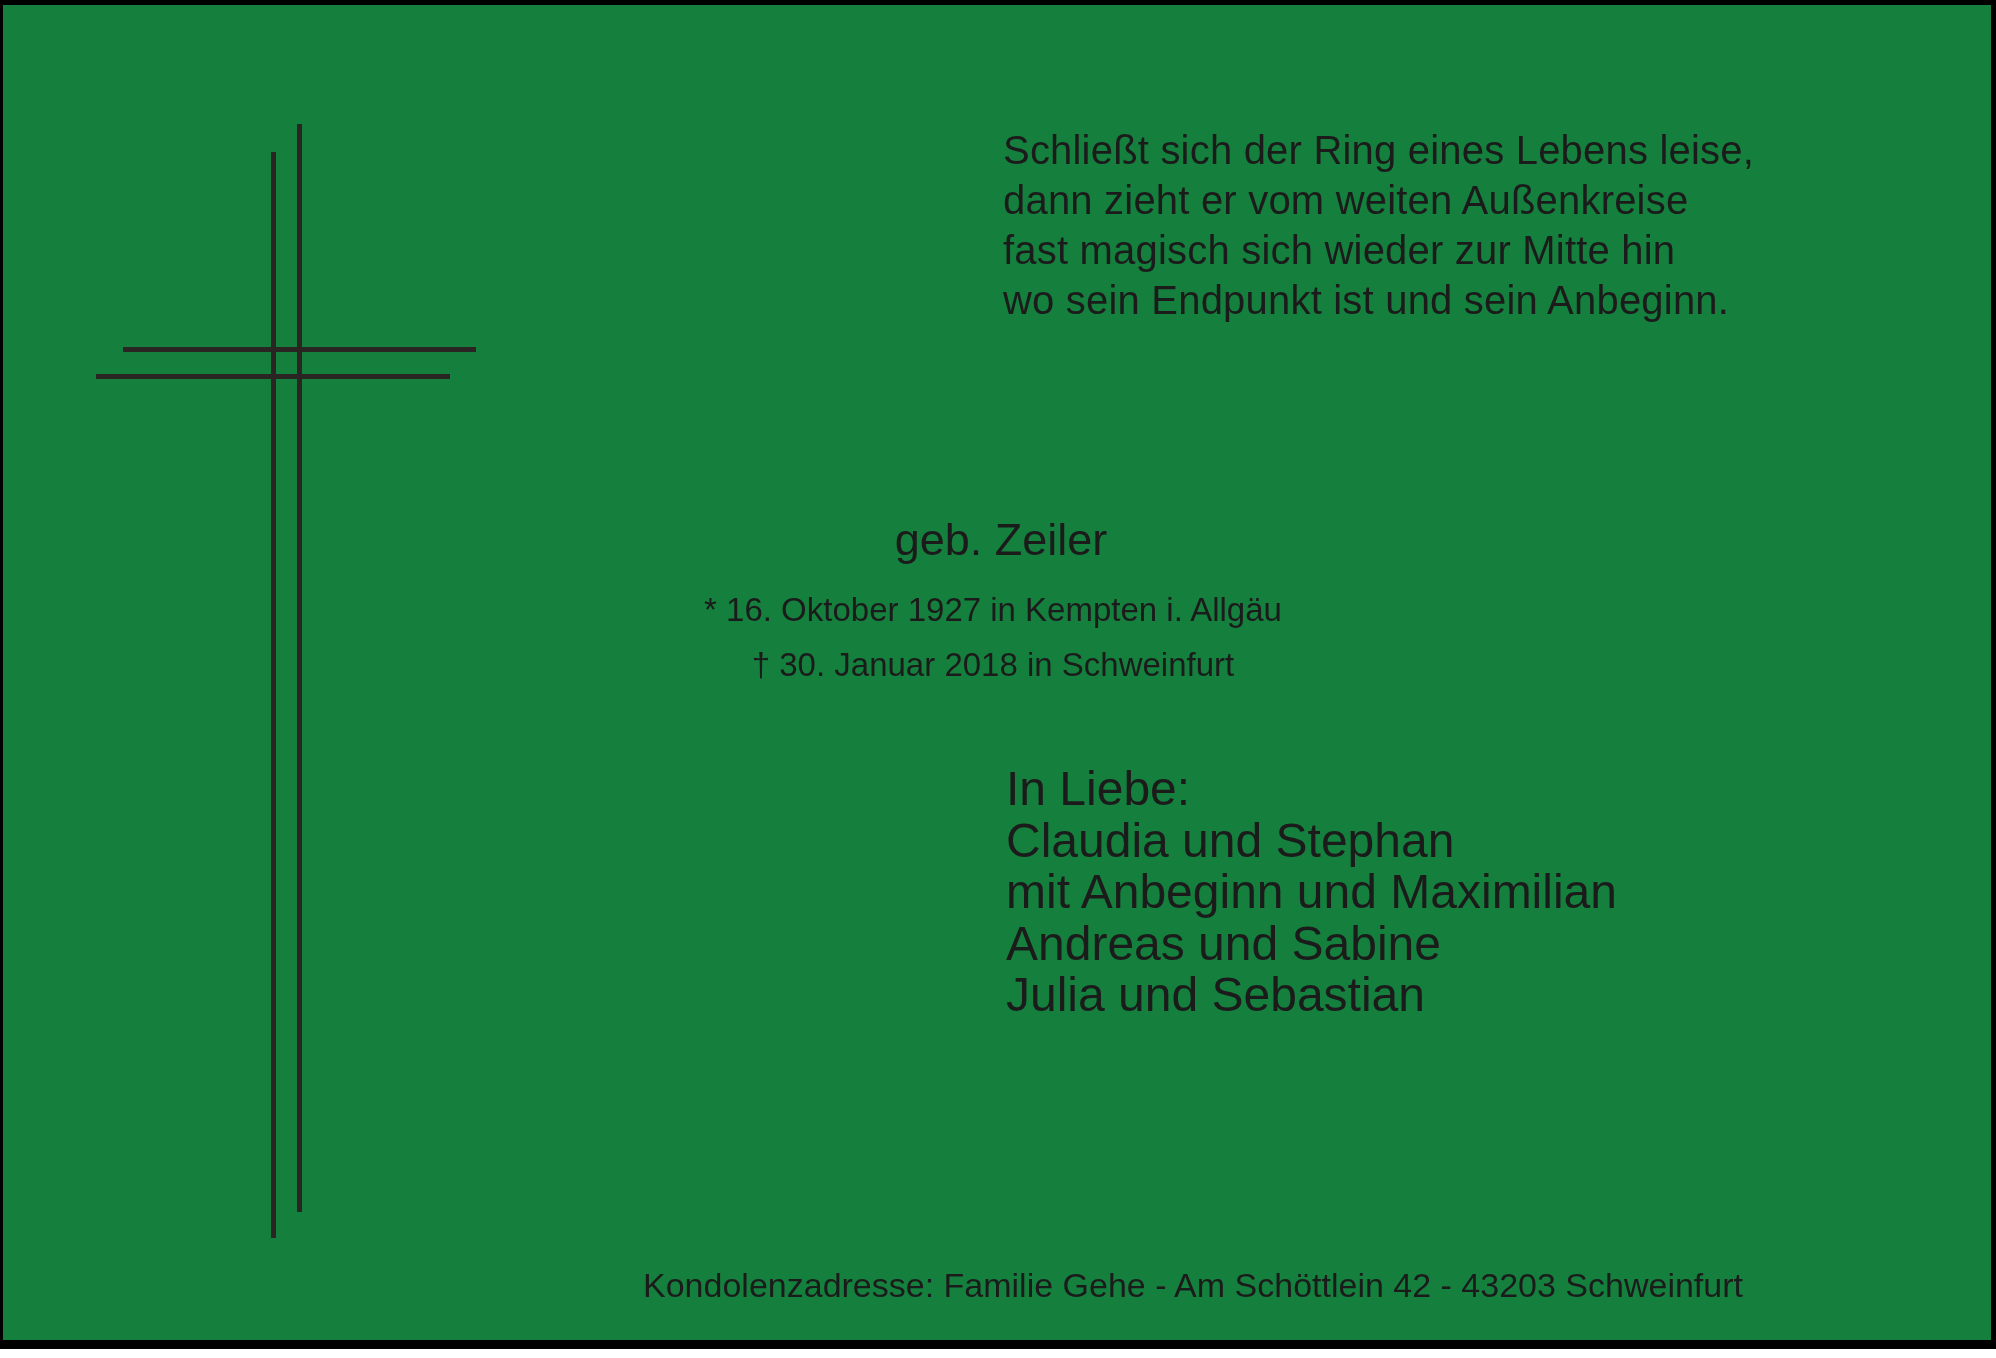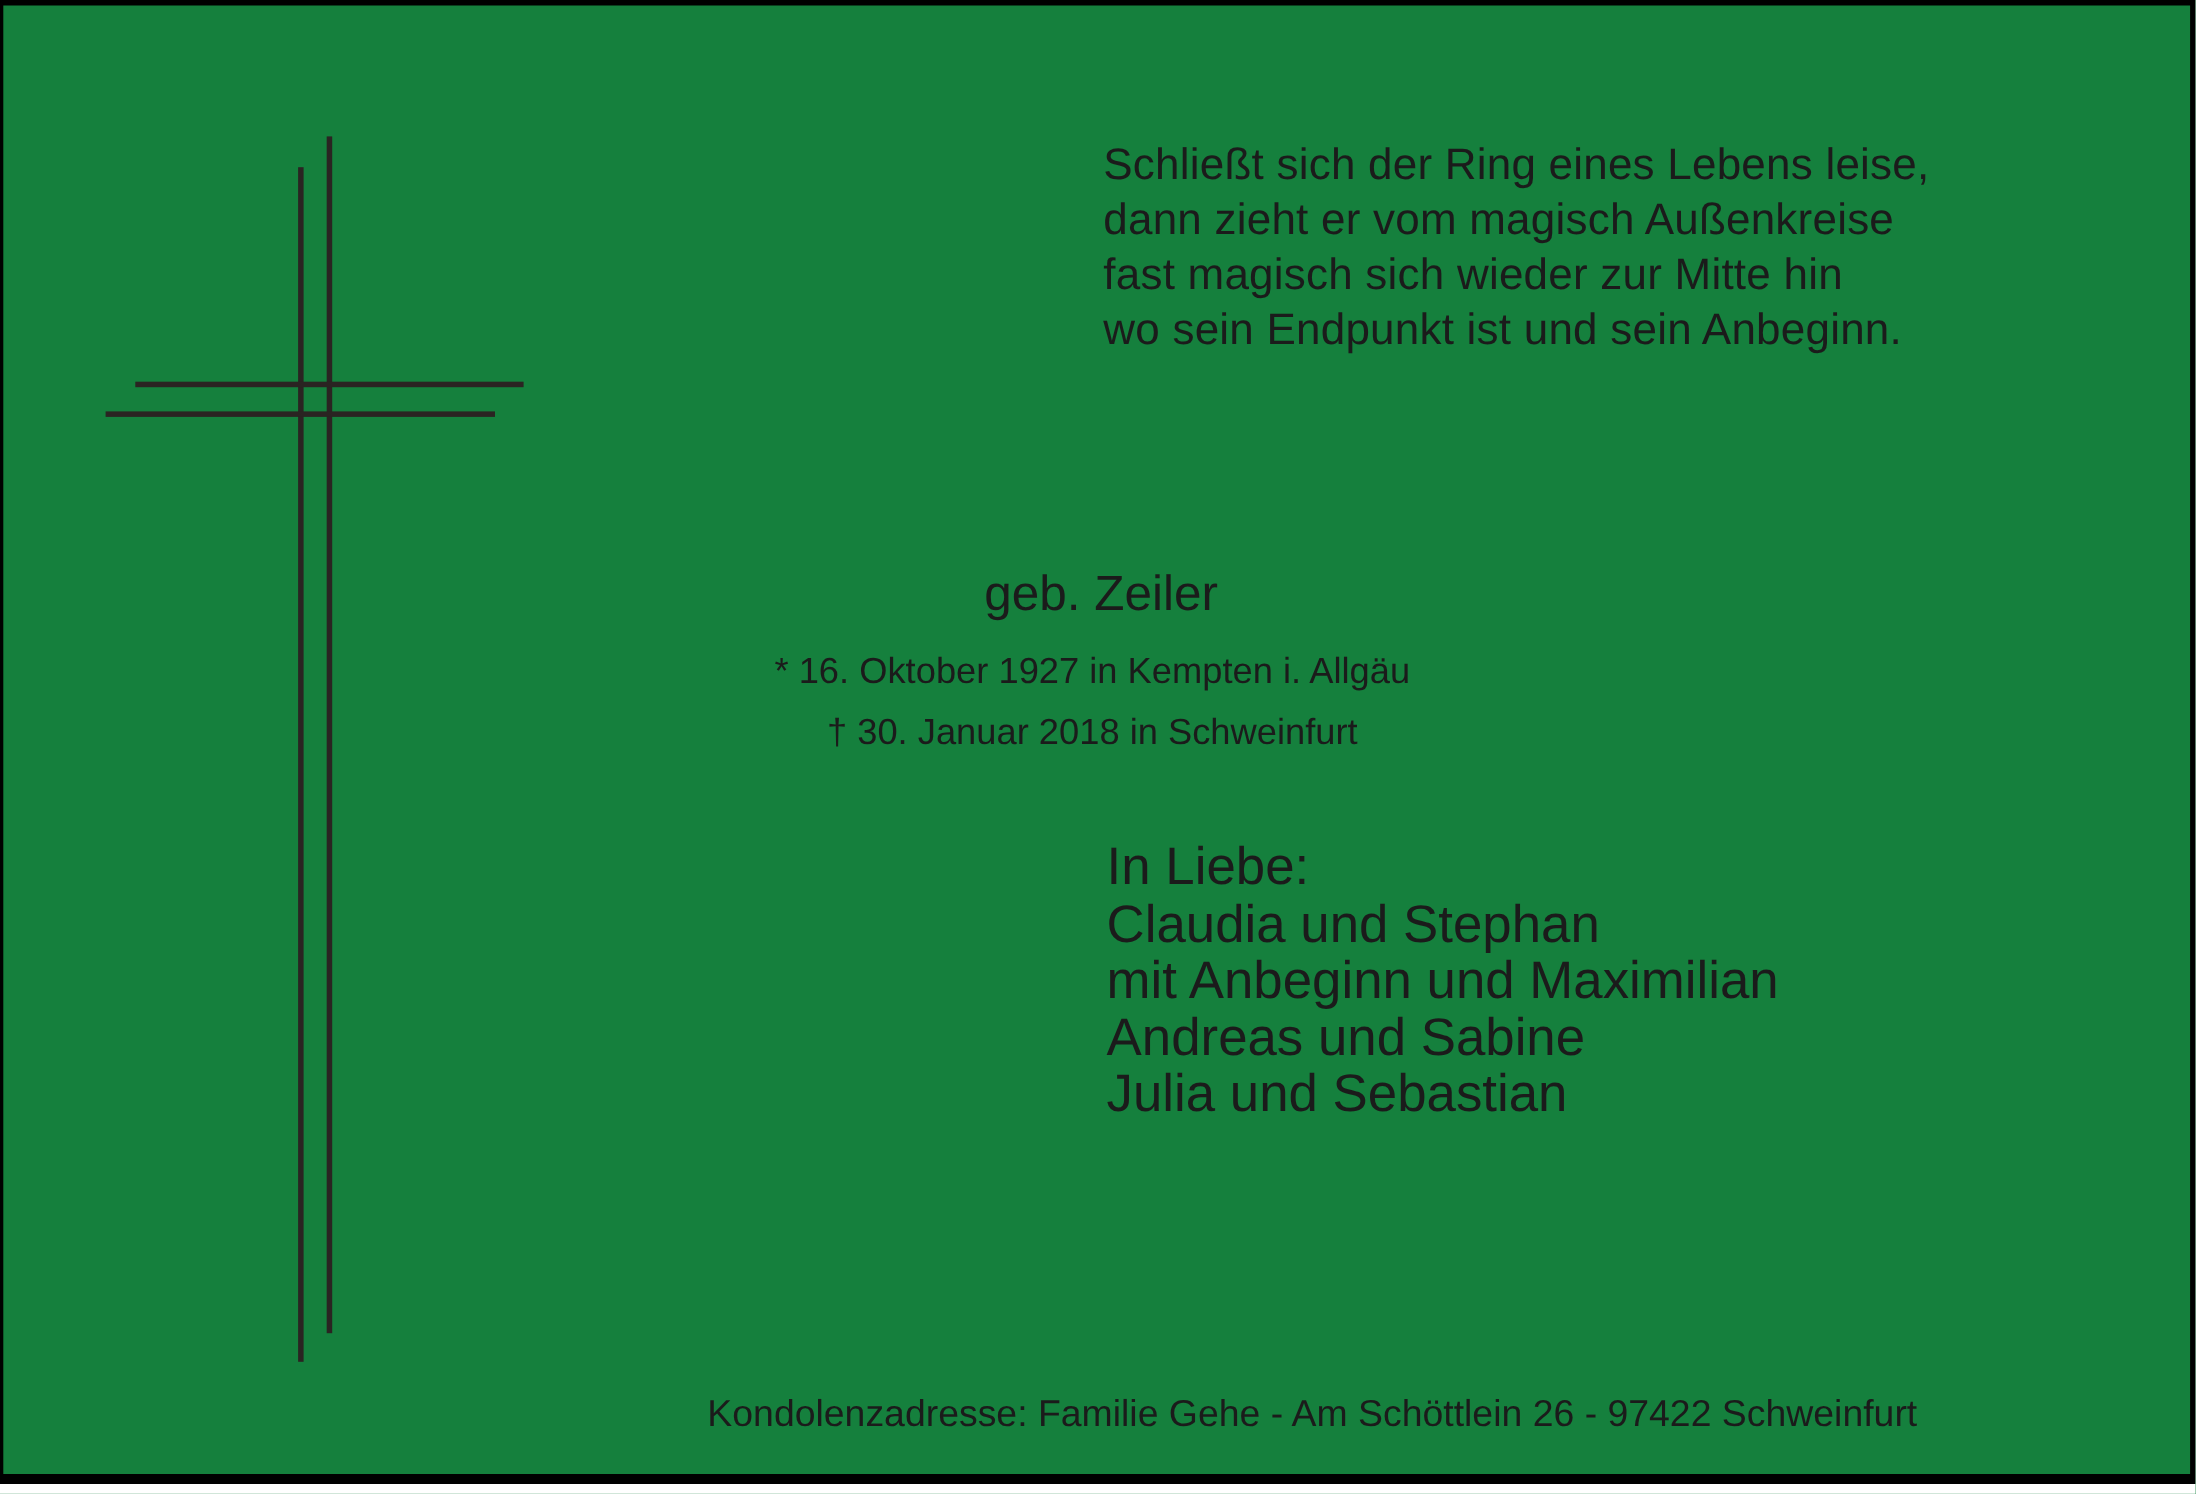--- a/index.html
+++ b/index.html
@@ -89,21 +89,21 @@
 
   <div>
     <div class="cross-line cross-v1"></div>
     <div class="cross-line cross-v2"></div>
     <div class="cross-line cross-h1"></div>
     <div class="cross-line cross-h2"></div>
   </div>
 
   <div class="abs poem">
     <div>Schließt sich der Ring eines Lebens leise,</div>
-    <div>dann zieht er vom magisch Außenkreise</div>
+    <div>dann zieht er vom weiten Außenkreise</div>
     <div>fast magisch sich wieder zur Mitte hin</div>
     <div>wo sein Endpunkt ist und sein Anbeginn.</div>
   </div>
 
 
   <div class="abs maiden">geb. Zeiler</div>
 
   <div class="abs dates">
     <div>* 16. Oktober 1927 in Kempten i. Allgäu</div>
     <div>† 30. Januar 2018 in Schweinfurt</div>
@@ -111,15 +111,15 @@
 
   <div class="abs mourners">
     <div>In Liebe:</div>
     <div>Claudia und Stephan</div>
     <div>mit Anbeginn und Maximilian</div>
     <div>Andreas und Sabine</div>
     <div>Julia und Sebastian</div>
   </div>
 
 
-  <div class="abs condolence">Kondolenzadresse: Familie Gehe - Am Schöttlein 26 - 97422 Schweinfurt</div>
+  <div class="abs condolence">Kondolenzadresse: Familie Gehe - Am Schöttlein 42 - 43203 Schweinfurt</div>
 
 </div>
 
 </body></html>

